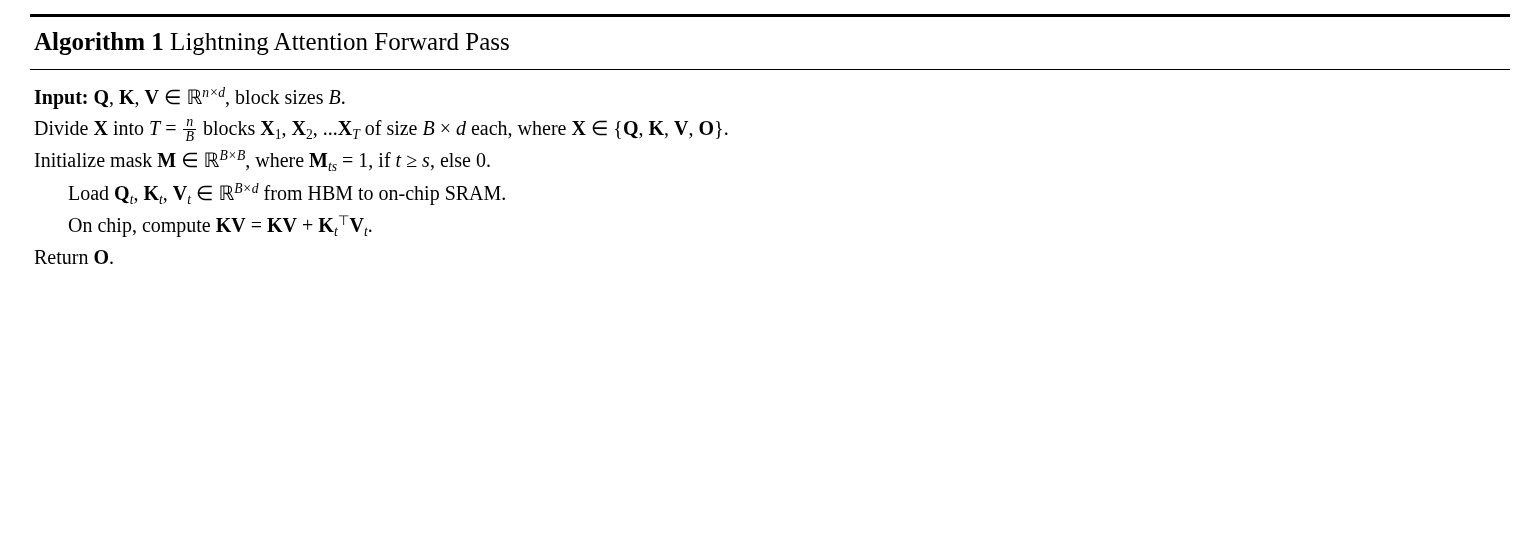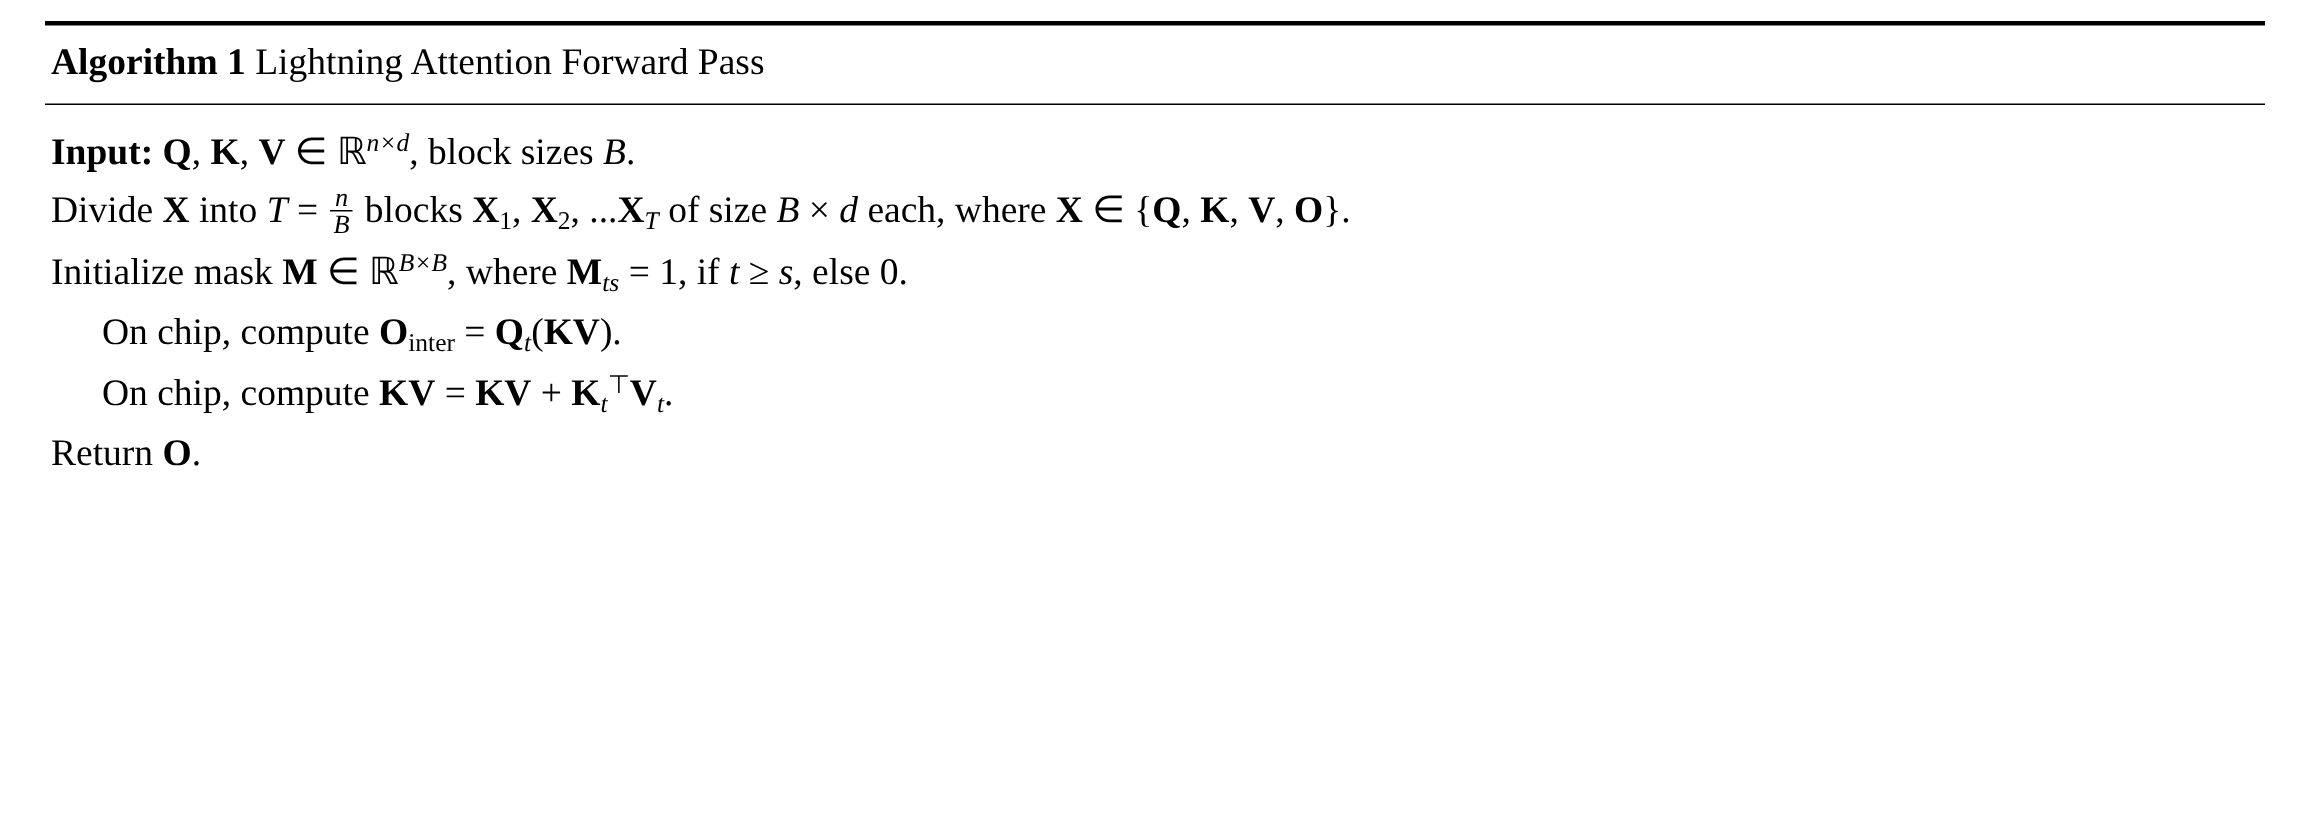--- a/index.html
+++ b/index.html
@@ -33,21 +33,21 @@
     line-height: 1.5;
     padding: 6px 4px 8px 4px;
   }
   .caption .algname {
     font-weight: bold;
   }
   .body-lines {
     padding: 12px 4px 10px 4px;
   }
   .line {
-    font-size: 25px;
+    font-size: 20px;
     line-height: 1.58;
     white-space: nowrap;
   }
   .indent-1 { padding-left: 34px; }
   b, .bf { font-weight: bold; }
   i, .it { font-style: italic; }
   sub {
     font-size: 0.68em;
     vertical-align: -0.28em;
     font-style: italic;
@@ -102,25 +102,25 @@
     <div class="line">
       Divide <b>X</b> into <i>T</i> = <span class="frac"><span class="num">n</span><span class="den">B</span></span> blocks <b>X</b><sub class="up">1</sub>, <b>X</b><sub class="up">2</sub>, ...<b>X</b><sub>T</sub> of size <i>B</i> × <i>d</i> each, where <b>X</b> ∈ {<b>Q</b>, <b>K</b>, <b>V</b>, <b>O</b>}.
     </div>
 
     <div class="line">
       Initialize mask <b>M</b> ∈ ℝ<sup>B×B</sup>, where <b>M</b><sub>ts</sub> = 1, if <i>t</i> ≥ <i>s</i>, else 0.
     </div>
 
 
 
+    <div class="line indent-1">
+      Load <b>Q</b><sub>t</sub>, <b>K</b><sub>t</sub>, <b>V</b><sub>t</sub> ∈ ℝ<sup>B×d</sup> from HBM to on-chip SRAM.
+    </div>
 
 
-    <div class="line indent-1">
-      On chip, compute <b>O</b><sub class="up">inter</sub> = <b>Q</b><sub>t</sub>(<b>KV</b>).
-    </div>
 
     <div class="line indent-1">
       On chip, compute <b>KV</b> = <b>KV</b> + <b>K</b><sub>t</sub><sup class="up">⊤</sup><b>V</b><sub>t</sub>.
     </div>
 
 
 
     <div class="line">
       Return <b>O</b>.
     </div>

